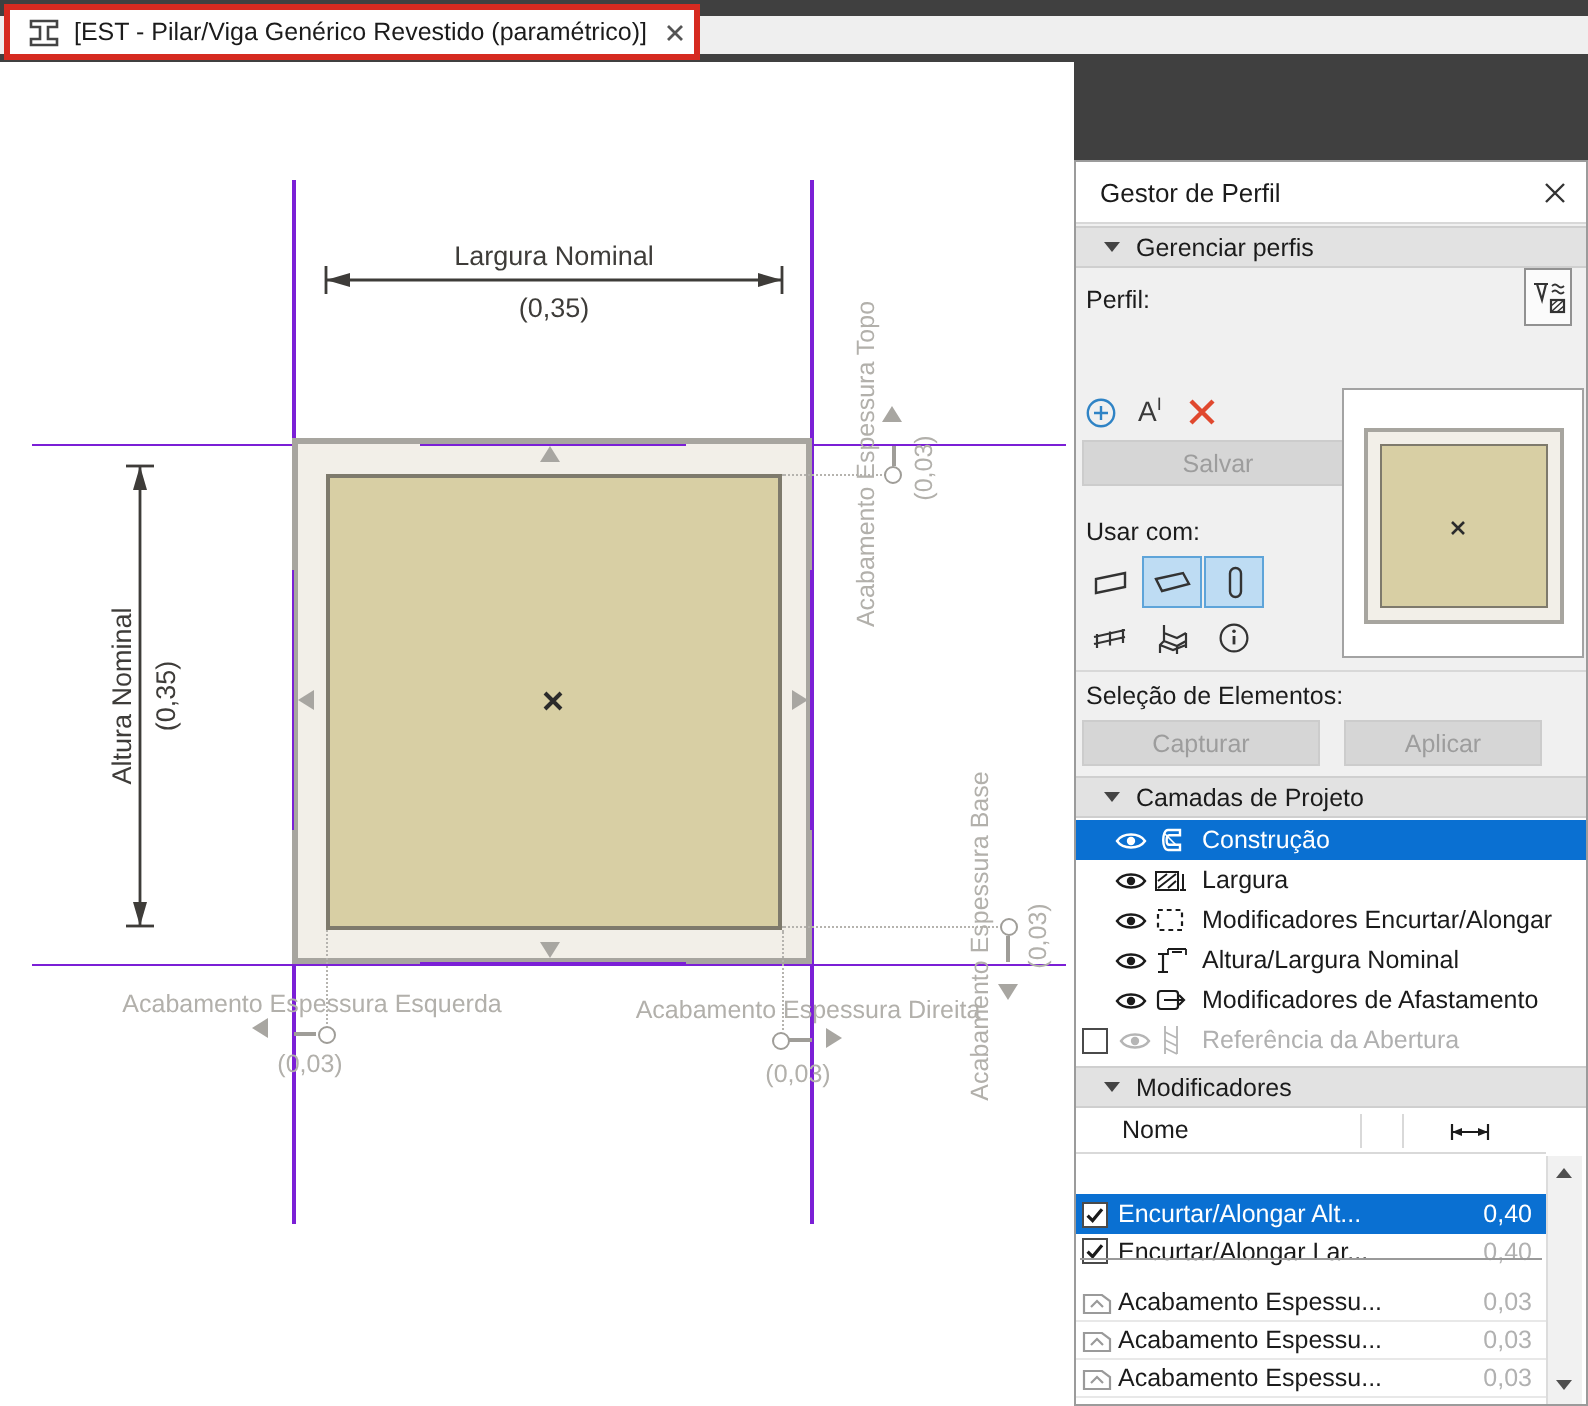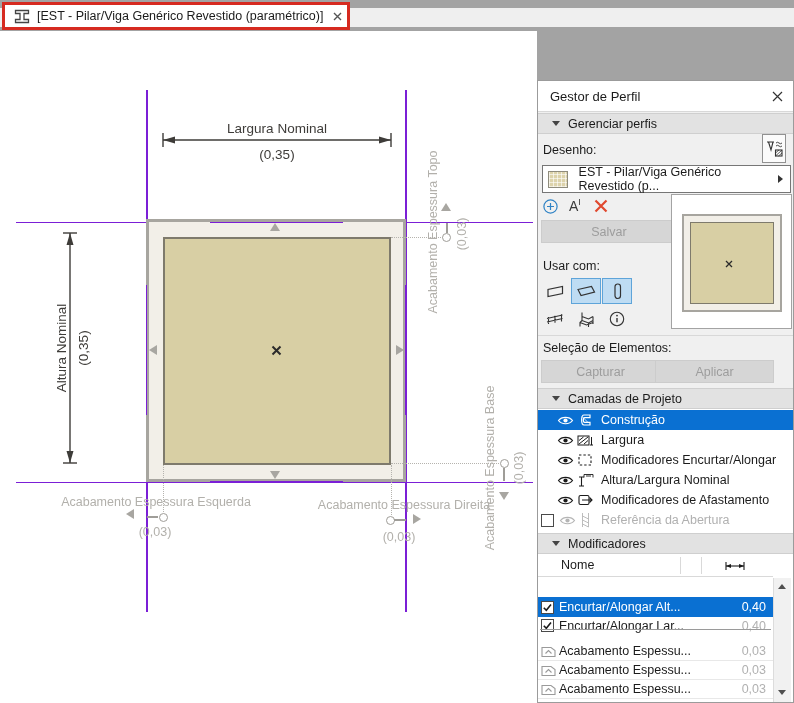--- a/index.html
+++ b/index.html
@@ -1,16 +1,16 @@
 <!DOCTYPE html>
 <html><head>
 <meta charset="utf-8">
 <style>
   html,body{margin:0;padding:0;}
-  #app{position:relative;width:794px;height:703px;background:#a3a3a3;overflow:hidden;
+  #app{position:relative;width:794px;height:703px;background:#404040;overflow:hidden;
        font-family:"Liberation Sans",sans-serif;color:#1b1b1b;}
   .abs{position:absolute;}
   .ctr{position:absolute;transform:translate(-50%,-50%);white-space:nowrap;}
   .rot{position:absolute;transform:translate(-50%,-50%) rotate(-90deg);white-space:nowrap;}
 
   
   .tabstrip{left:0;top:8px;width:794px;height:19px;background:#efefef;}
   .tab{left:4px;top:3px;width:344px;height:26px;background:#ffffff;display:flex;align-items:center;gap:6px;padding-left:9px;box-sizing:border-box;}
   .tab-title{font-size:12.5px;color:#1b1b1b;}
   .tab-close svg{display:block;}
@@ -174,39 +174,34 @@
             <path d="M1 1l9 9M10 1l-9 9" stroke="#333" stroke-width="1.2"></path>
           </svg>
       </span>
     </div>
 
     <div class="abs sechead" style="top:32px;">
       <span class="caret"></span>
       <span>Gerenciar perfis</span>
     </div>
 
-    <div class="abs" style="left:5px;top:62px;">Desenho:</div>
+    <div class="abs" style="left:5px;top:62px;">Perfil:</div>
     <div class="abs" style="left:224px;top:53px;width:24px;height:29px;border:1px solid #919191;background:#fbfbfb;box-sizing:border-box;display:flex;align-items:center;justify-content:center;">
       <span>
         <svg width="17" height="18" viewBox="0 0 17 18">
           <g stroke="#333" stroke-width="1.1" fill="none">
             <path d="M1 2h7M2.5 2l2.5 8 2-8"></path>
             <path d="M10 3q1.5-1.5 3 0t3 0M10 6q1.5-1.5 3 0t3 0" stroke-width="0.9"></path>
             <rect x="9.5" y="10" width="6.5" height="6"></rect>
             <path d="M9.5 16l6.5-6M9.5 13l3.5-3M12.5 16l3.5-3" stroke-width="0.8"></path>
           </g>
         </svg>
       </span>
     </div>
 
-    <div class="abs dropdown">
-      <span class="swatch"></span>
-      <span style="margin-left:11px;">EST - Pilar/Viga Genérico Revestido (p...</span>
-      <span class="dd-arrow"></span>
-    </div>
 
     <div class="abs" style="left:5px;top:118px;">
       <svg width="15" height="15" viewBox="0 0 15 15">
           <circle cx="7.5" cy="7.5" r="6.6" fill="none" stroke="#2f83c5" stroke-width="1.2"></circle>
           <path d="M7.5 4v7M4 7.5h7" stroke="#2f83c5" stroke-width="1.2"></path>
         </svg>
     </div>
     <div class="abs" style="left:31px;top:116px;font-size:14px;color:#3a3a3a;">
       <span>A</span><sup style="font-size:9px;">I</sup>
     </div>
@@ -264,21 +259,21 @@
           <circle cx="8" cy="8" r="6.7" fill="none" stroke="#333" stroke-width="1.1"></circle>
           <path d="M8 7v4.2" stroke="#333" stroke-width="1.4"></path>
           <circle cx="8" cy="4.6" r="0.9" fill="#333"></circle>
         </svg>
     </div>
 
     <div class="abs" style="left:0;top:254px;width:255px;height:1px;background:#d8d8d8;"></div>
 
     <div class="abs" style="left:5px;top:260px;">Seleção de Elementos:</div>
     <div class="abs gbtn" style="left:3px;top:279px;width:119px;height:23px;">Capturar</div>
-    <div class="abs gbtn" style="left:117px;top:279px;width:119px;height:23px;">Aplicar</div>
+    <div class="abs gbtn" style="left:134px;top:279px;width:99px;height:23px;">Aplicar</div>
 
     <div class="abs sechead" style="top:307px;">
       <span class="caret"></span>
       <span>Camadas de Projeto</span>
     </div>
 
     <div class="abs" style="left:0;top:328px;width:255px;height:124px;background:#ffffff;">
       <div class="abs lrow sel" style="top:1px;">
         <span class="eye">
             <svg width="17" height="11" viewBox="0 0 17 11">

